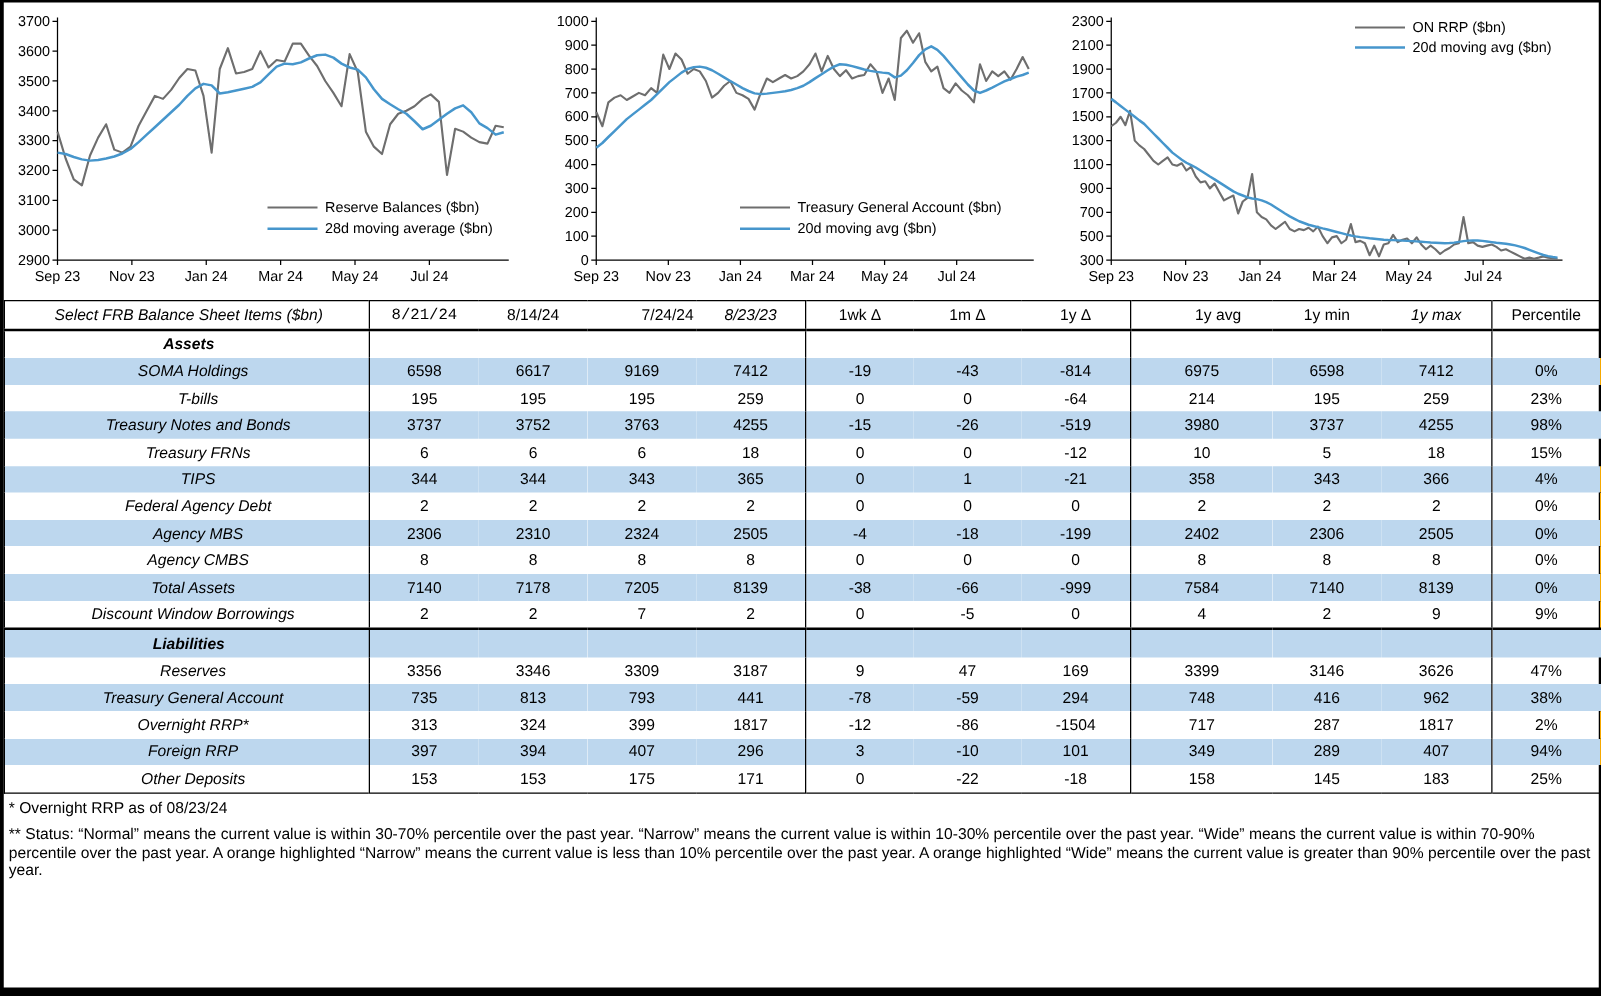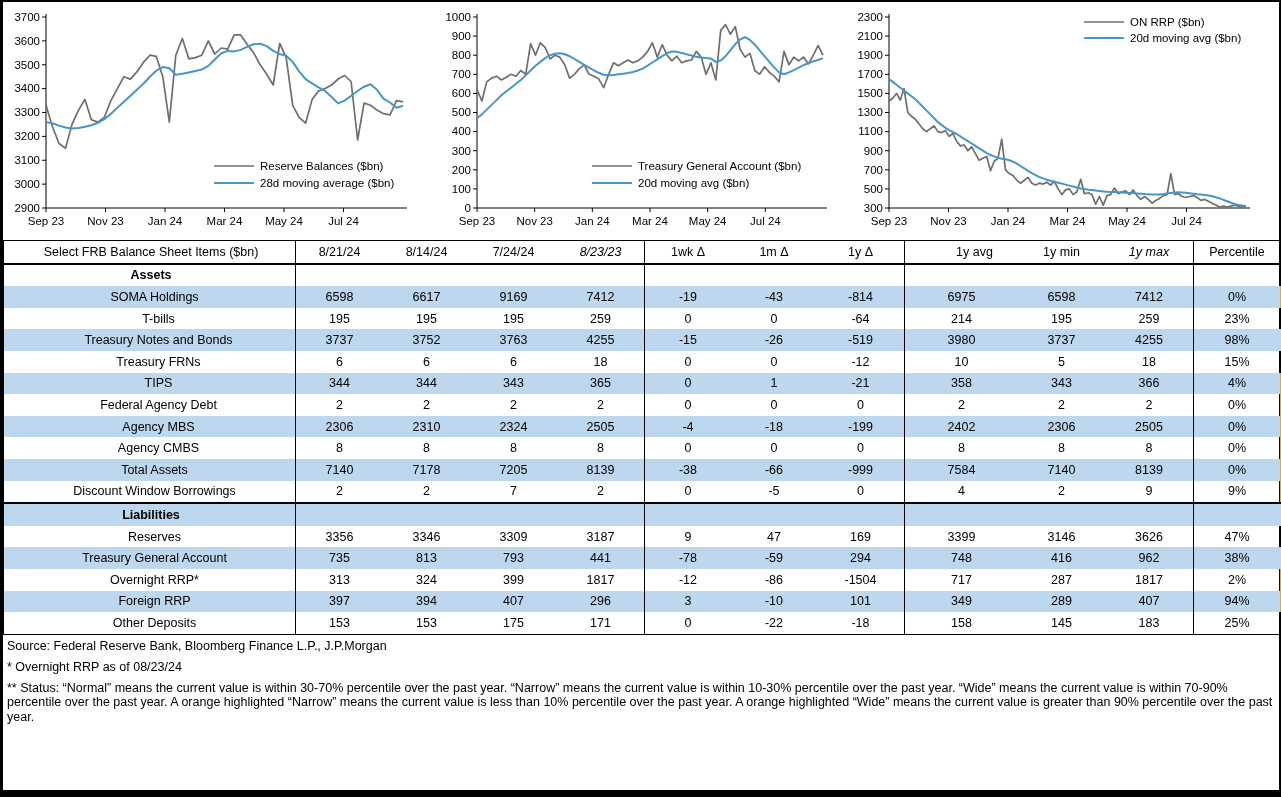--- a/index.html
+++ b/index.html
@@ -7,21 +7,21 @@
         font-family:"Liberation Sans",sans-serif;color:#000;}
   .content{position:absolute;left:3px;top:2px;right:2px;bottom:7px;background:#fff;}
   .chart{position:absolute;top:6px;}
   .chart svg text{font-family:"Liberation Sans",sans-serif;fill:#000;}
 
   table.frb{position:absolute;top:238px;left:0;border-collapse:collapse;width:1276px;
             font-size:12.5px;table-layout:fixed;border:1px solid #000;}
   table.frb th,table.frb td{padding:0 2px;height:21.6px;text-align:center;font-weight:normal;
             overflow:hidden;white-space:nowrap;}
   table.frb thead th{border-bottom:2px solid #000;}
-  .col-label{text-align:center;padding-left:5px !important;}
+  .col-label{text-align:center;padding-left:5px !important;font-style:italic;}
   .indent-1{padding-left:12px !important;}
   .indent-2{padding-left:20px !important;}
   tr.shaded td{background:#BDD7EE;}
   td.group-start,th.group-start{border-left:1.5px solid #000;}
   tr.section td{font-weight:bold;}
   tr.thick-top td{border-top:2px solid #000;margin-left:31px;}
   td.status.orange{background:#F6A800 !important;}
 
   .footnotes{position:absolute;left:4px;top:637px;width:1268px;font-size:12.5px;line-height:1.18;}
   .footnotes div{margin-bottom:6px;}
@@ -158,23 +158,23 @@
           <line x1="232" y1="14" x2="272" y2="14" stroke="#6E6E6E" stroke-width="1.7"></line>
           <text x="278" y="17.8" font-size="11.5">ON RRP ($bn)</text>
           <line x1="232" y1="30" x2="272" y2="30" stroke="#4696CC" stroke-width="2"></line>
           <text x="278" y="33.8" font-size="11.5">20d moving avg ($bn)</text>
         </svg></div>
 
     <table class="frb">
       <thead>
           <tr id="frb-head">
             <th class="col-label" style="width: 284px;">Select FRB Balance Sheet Items ($bn)</th>
-            <th class="group-start" style="width: 83px;">8/21/24</th>
+            <th class="group-start" style="width: 83px; font-family: Liberation Mono, monospace;">8/21/24</th>
             <th style="width: 83px;">8/14/24</th>
-            <th style="width: 83px;">7/24/24</th>
+            <th style="width: 83px; text-align: right;">7/24/24</th>
             <th style="width: 83px; font-style: italic;">8/23/23</th>
             <th class="group-start" style="width: 82px;">1wk Δ</th>
             <th style="width: 82px;">1m Δ</th>
             <th style="width: 83px;">1y Δ</th>
             <th class="group-start" style="width: 83px; padding-left: 28px;">1y avg</th>
             <th style="width: 83px;">1y min</th>
             <th style="width: 84px; font-style: italic;">1y max</th>
             <th class="group-start" style="width: 82px;">Percentile</th>
             <th style="width: 81px;">Status**</th>
           </tr>
@@ -432,19 +432,18 @@
             <td class="group-start">158</td>
             <td>145</td>
             <td>183</td>
             <td class="group-start">25%</td>
             <td class="status">Narrow</td>
           </tr>
         </tbody>
     </table>
 
     <div class="footnotes">
-      <div>Source: Federal Reserve Bank, Bloomberg Finance L.P., J.P.Morgan</div>
       <div>* Overnight RRP as of 08/23/24</div>
       <div>** Status: “Normal” means the current value is within 30-70% percentile over the past year. “Narrow” means the current value is within 10-30% percentile over the past year. “Wide” means the current value is within 70-90% percentile over the past year. A orange highlighted “Narrow” means the current value is less than 10% percentile over the past year. A orange highlighted “Wide” means the current value is greater than 90% percentile over the past year.</div>
     </div>
 
   </div>
 </div>
 
 </body></html>

